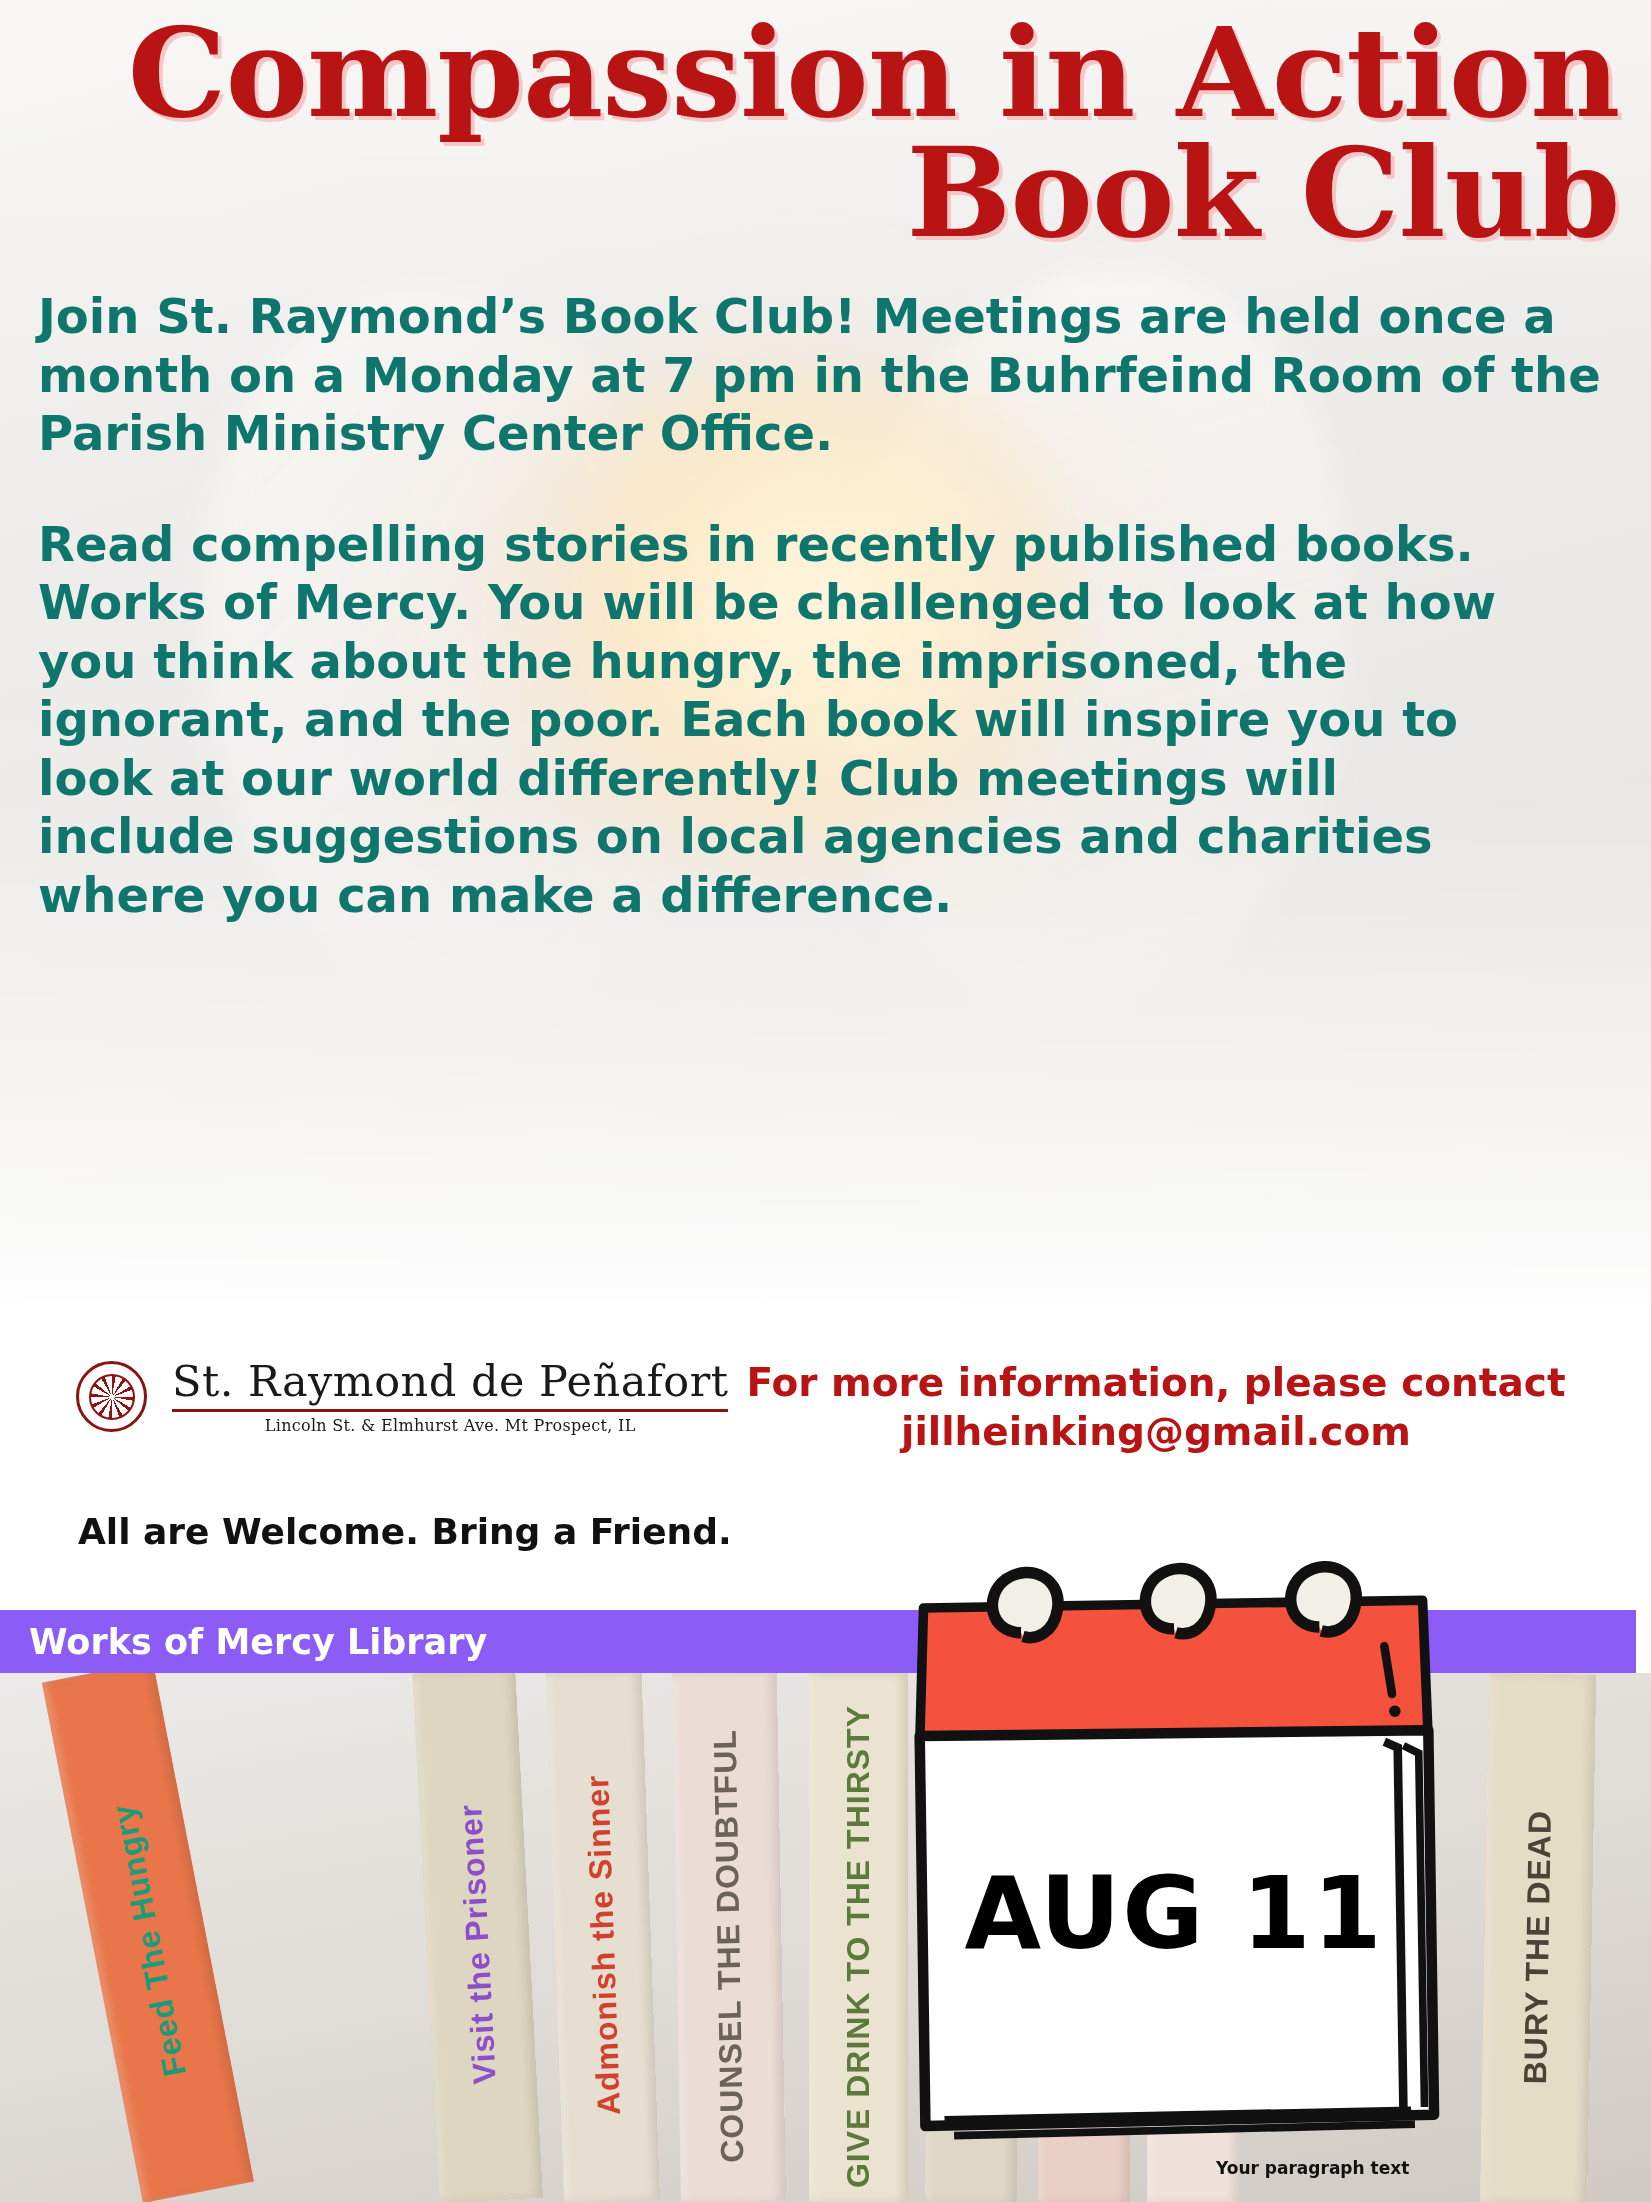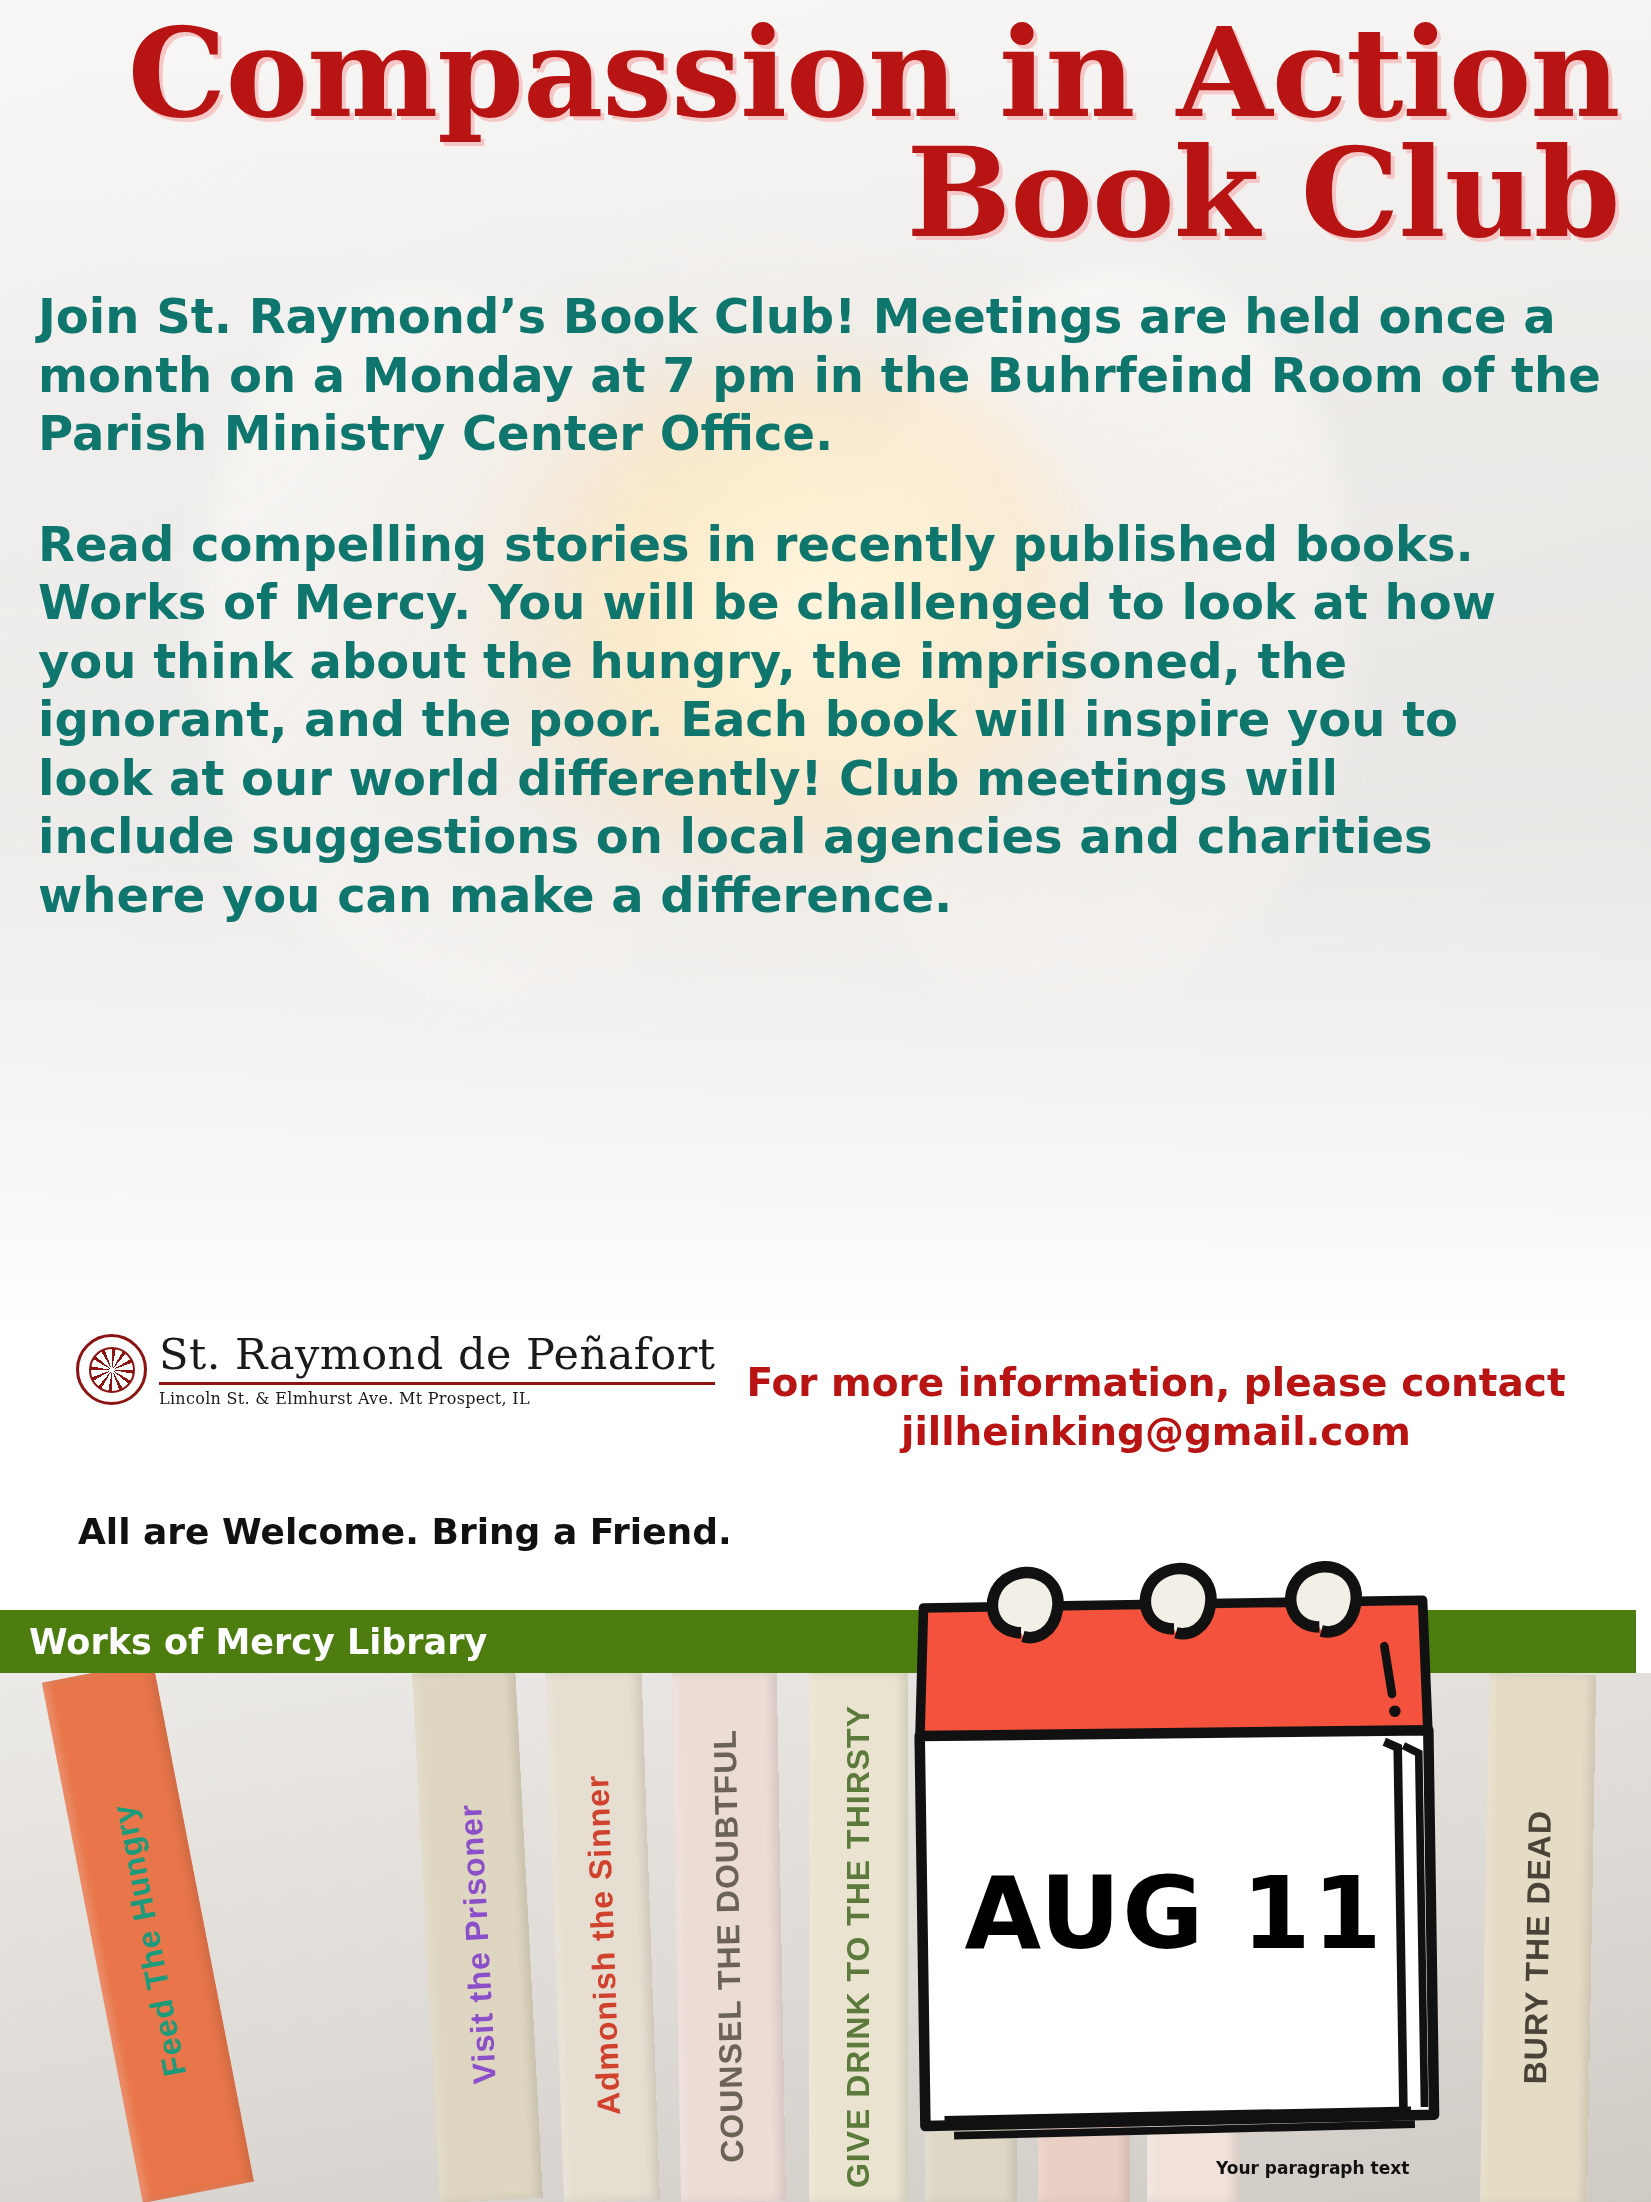--- a/index.html
+++ b/index.html
@@ -116,24 +116,25 @@
   .info-band {
     position: absolute;
     left: 0; top: 1325px;
     width: 1652px; height: 285px;
     background: #ffffff;
     z-index: 6;
   }
 
   .logo-wrap {
     position: absolute;
-    left: 76px; top: 7px;
+    left: 76px; top: 34px;
     display: flex;
     align-items: center;
-    gap: 12px;
+    gap: 25px;
+    text-align: center;
   }
   .logo-seal {
     width: 71px; height: 71px;
     border-radius: 50%;
     border: 3.8px solid #8d1212;
     position: relative;
     background: #ffffff;
     flex: none;
   }
   .logo-seal::before {
@@ -189,21 +190,21 @@
     font-size: 36px;
     color: #111111;
     white-space: nowrap;
   }
 
   
   .ribbon {
     position: absolute;
     left: 0; top: 1610px;
     width: 1636px; height: 63px;
-    background: #4d7c0f;
+    background: #8b5cf6;
     z-index: 7;
     display: flex;
     align-items: center;
   }
   .ribbon-label {
     color: #ffffff;
     font-family: "DejaVu Sans", sans-serif;
     font-weight: 700;
     font-size: 35px;
     padding-left: 29px;

